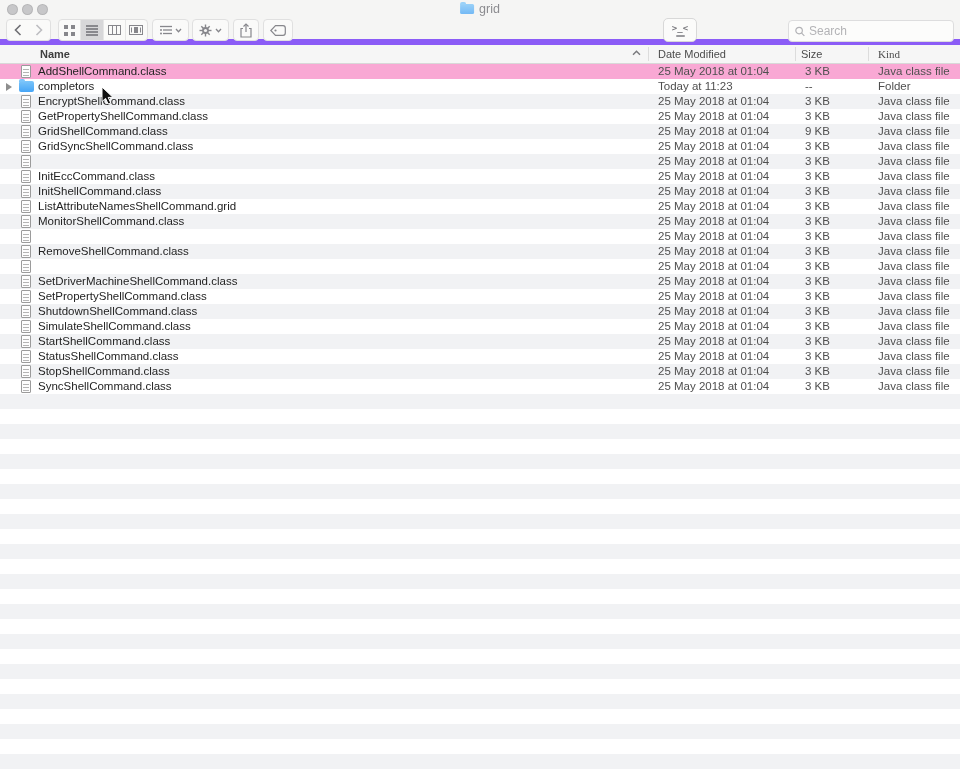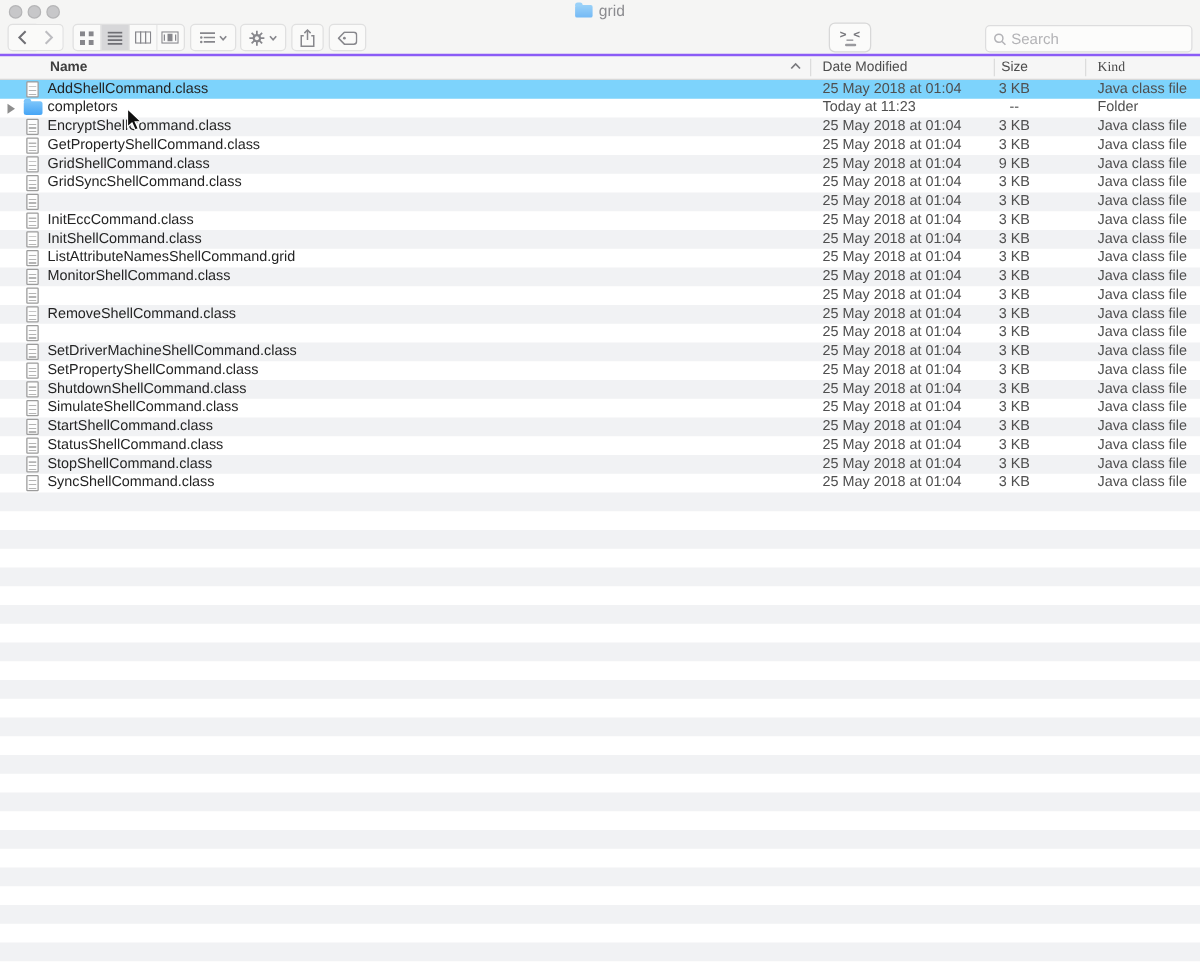--- a/index.html
+++ b/index.html
@@ -2,21 +2,21 @@
 <html><head>
 <meta charset="utf-8">
 <style>
   * { margin:0; padding:0; box-sizing:border-box; }
   html,body { width:960px; height:776px; overflow:hidden; background:#fff;
               font-family:"Liberation Sans", sans-serif; }
   .window { position:relative; width:960px; height:776px; background:#fff; }
 
   
   .toolbar { position:absolute; top:0; left:0; width:960px; height:45px;
-             background:#f5f5f4; border-bottom:2px solid #8b5cf6; z-index:5; }
+             background:#f5f5f4; border-bottom:6px solid #8b5cf6; z-index:5; }
   .traffic { position:absolute; top:4px; width:11px; height:11px; border-radius:50%;
              background:#c7c7c9; box-shadow:inset 0 0 0 1px rgba(0,0,0,0.09); }
   .tl-close { left:7px; } .tl-min { left:22px; } .tl-zoom { left:37px; }
 
   .title-group { position:absolute; top:2px; left:50%; transform:translateX(-50%);
                  display:flex; align-items:center; gap:5px; height:13px; }
   .mini-folder { width:14px; height:10px; border-radius:1.5px; position:relative;
                  background:linear-gradient(#7cc5fa,#49a6f6); opacity:.75; }
   .mini-folder::before { content:''; position:absolute; left:0; top:-2px; width:6px; height:3px;
                  background:#7cc5fa; border-radius:2px 2px 0 0; }
@@ -67,25 +67,25 @@
   .h-size { left:801px; }
   .h-kind { left:878px;font-family:Liberation Serif, serif; }
   .h-sort { position:absolute; left:632px; top:5px; }
   .hsep { position:absolute; top:2px; bottom:2px; width:1px; background:#dcdcdc; }
   .hs1 { left:648px; } .hs2 { left:795px; } .hs3 { left:868px; }
 
   
   .list { position:absolute; top:64px; left:0; width:960px; bottom:0; }
   .row { position:relative; width:960px; height:15px; font-size:11.5px; line-height:15px; }
   .row.stripe { background:#f1f2f4; }
-  .row.selected { background:#7dd3fc; }
+  .row.selected { background:#f9a8d4; }
   .cell { position:absolute; top:0; white-space:nowrap; overflow:hidden; }
   .c-name { left:38px; width:590px; color:#242424; }
   .c-date { left:658px; width:135px; color:#4f4f4f; }
-  .c-size { left:779px; width:65px; text-align:center; color:#4f4f4f; }
+  .c-size { left:805px; width:65px; text-align:left; color:#4f4f4f; }
   .c-kind { left:878px; width:80px; color:#4f4f4f; }
 
   .disclosure { position:absolute; left:6px; top:4px; width:0; height:0; display:none;
                 border-left:6px solid #8e8e8e; border-top:4px solid transparent;
                 border-bottom:4px solid transparent; }
   .row.expandable .disclosure { display:block; }
 
   .ficon { position:absolute; }
   .ficon.classfile { left:21px; top:1px; width:10px; height:13px; background:#fdfdfd;
                      border:1px solid #9b9b9b; border-radius:1px; }

